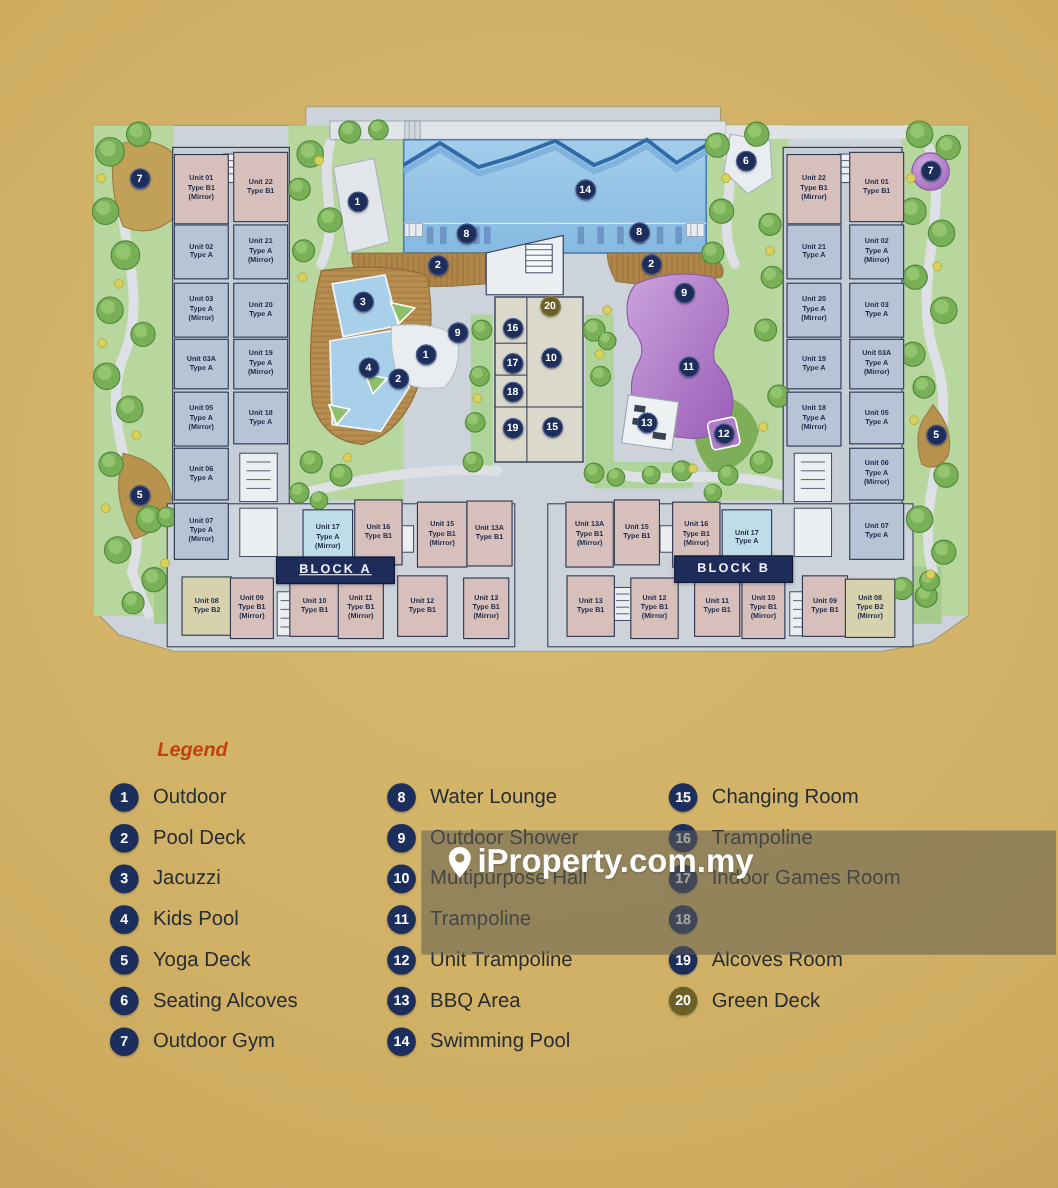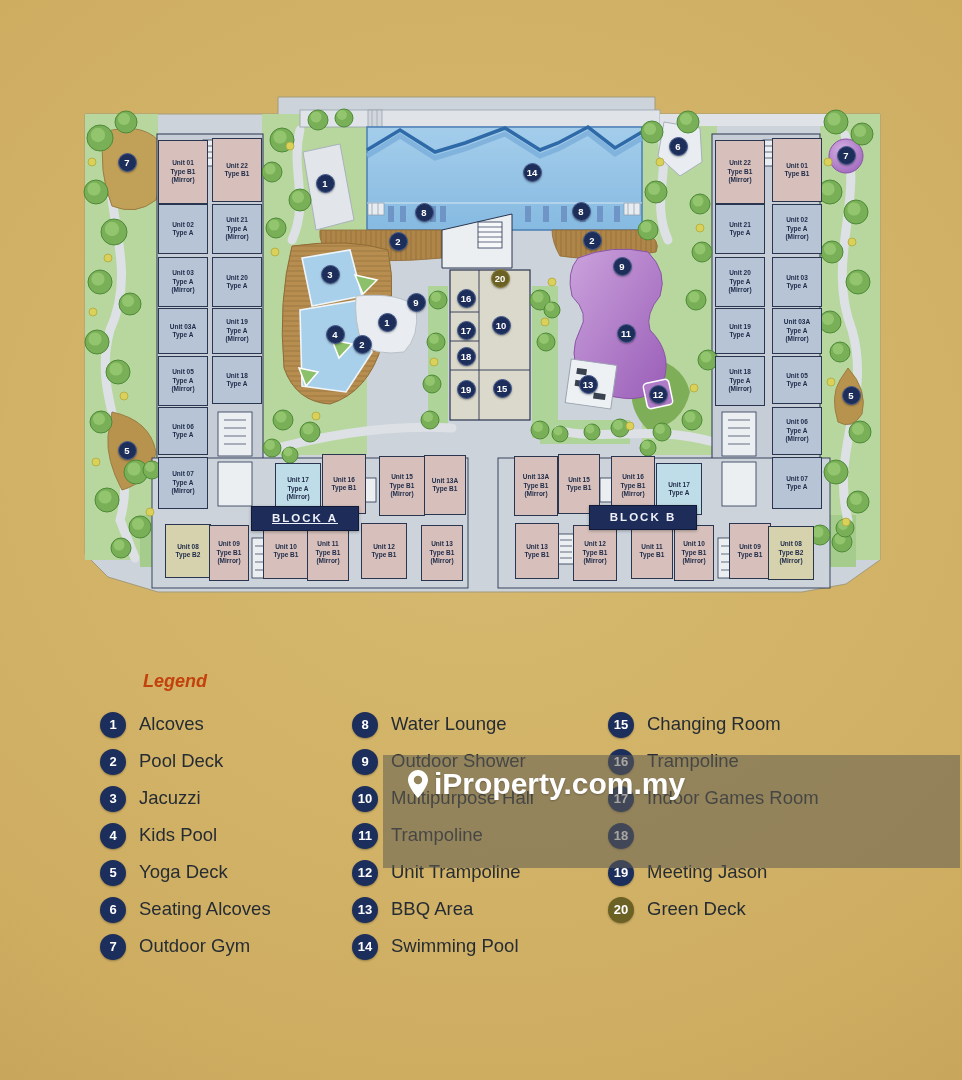--- a/index.html
+++ b/index.html
@@ -483,21 +483,21 @@
 Type B1</div>
       <div class="unit f-B1" style="left: 674px; top: 525px; width: 40px; height: 56px;">Unit 10
 Type B1
 (Mirror)</div>
       <div class="unit f-B1" style="left: 729px; top: 523px; width: 42px; height: 56px;">Unit 09
 Type B1</div>
       <div class="unit f-B2" style="left: 768px; top: 526px; width: 46px; height: 54px;">Unit 08
 Type B2
 (Mirror)</div>
       <div class="block-banner" style="left: 251px; top: 506px; text-decoration: underline;">BLOCK A</div>
-      <div class="block-banner" style="left: 589px; top: 505px;">BLOCK B</div>
+      <div class="block-banner" style="left: 613px; top: 505px;">BLOCK B</div>
       <div class="marker" style="left: 117.5px; top: 152.5px;">7</div>
       <div class="marker" style="left: 315.5px; top: 173.5px;">1</div>
       <div class="marker" style="left: 522.5px; top: 162.5px;">14</div>
       <div class="marker" style="left: 414.5px; top: 202.5px;">8</div>
       <div class="marker" style="left: 571.5px; top: 201.5px;">8</div>
       <div class="marker" style="left: 388.5px; top: 231.5px;">2</div>
       <div class="marker" style="left: 582.5px; top: 230.5px;">2</div>
       <div class="marker" style="left: 612.5px; top: 256.5px;">9</div>
       <div class="marker" style="left: 320.5px; top: 264.5px;">3</div>
       <div class="marker accent" style="left: 490.5px; top: 268.5px;">20</div>
@@ -518,21 +518,21 @@
       <div class="marker" style="left: 836.5px; top: 145.5px;">7</div>
       <div class="marker" style="left: 841.5px; top: 385.5px;">5</div>
       <div class="marker" style="left: 117.5px; top: 440.5px;">5</div>
     </div>
 
   <div>
     <div class="legend-title">Legend</div>
     <div class="legend-col" id="legend-col-0">
         <div class="legend-item">
           <span class="legend-num">1</span>
-          <span class="legend-label">Alcoves</span>
+          <span class="legend-label">Outdoor</span>
         </div>
         <div class="legend-item">
           <span class="legend-num">2</span>
           <span class="legend-label">Pool Deck</span>
         </div>
         <div class="legend-item">
           <span class="legend-num">3</span>
           <span class="legend-label">Jacuzzi</span>
         </div>
         <div class="legend-item">
@@ -593,21 +593,21 @@
         </div>
         <div class="legend-item">
           <span class="legend-num">17</span>
           <span class="legend-label">Indoor Games Room</span>
         </div>
         <div class="legend-item">
           <span class="legend-num">18</span>
         </div>
         <div class="legend-item">
           <span class="legend-num">19</span>
-          <span class="legend-label">Meeting Jason</span>
+          <span class="legend-label">Alcoves Room</span>
         </div>
         <div class="legend-item">
           <span class="legend-num accent">20</span>
           <span class="legend-label">Green Deck</span>
         </div>
       </div>
   </div>
 
   <div class="watermark-band">
     <div class="wm-brand">

